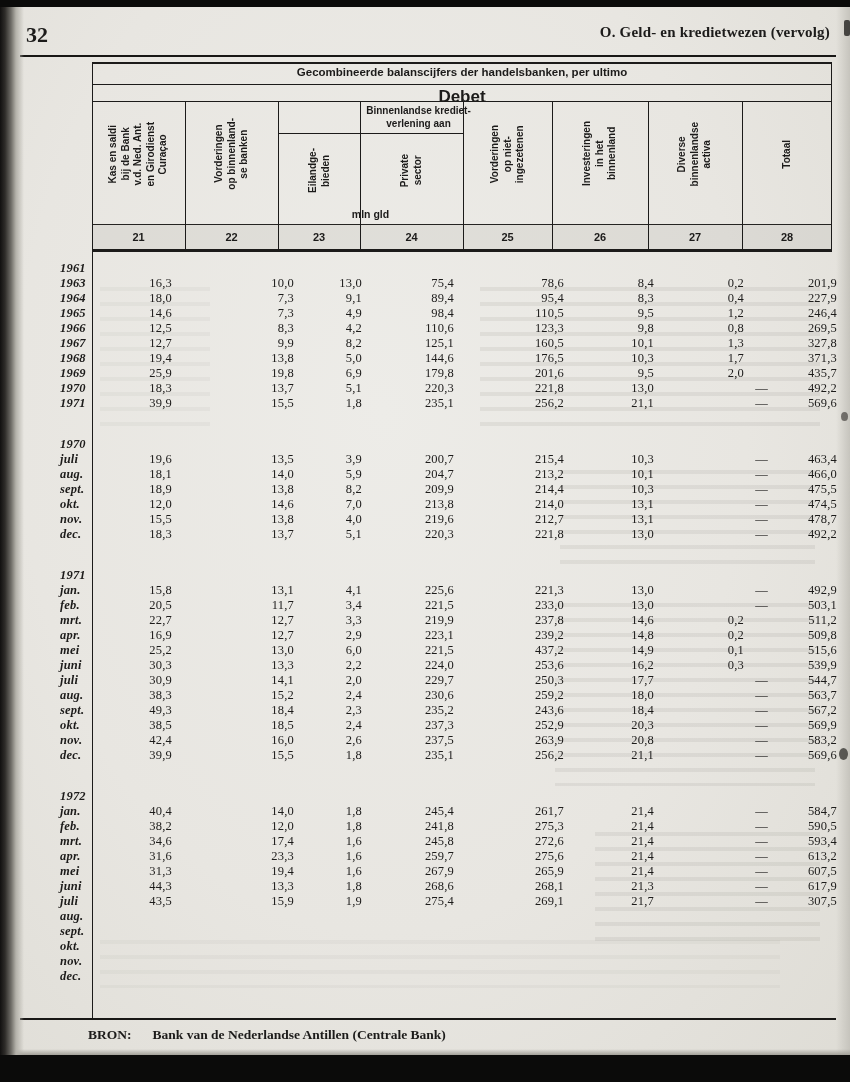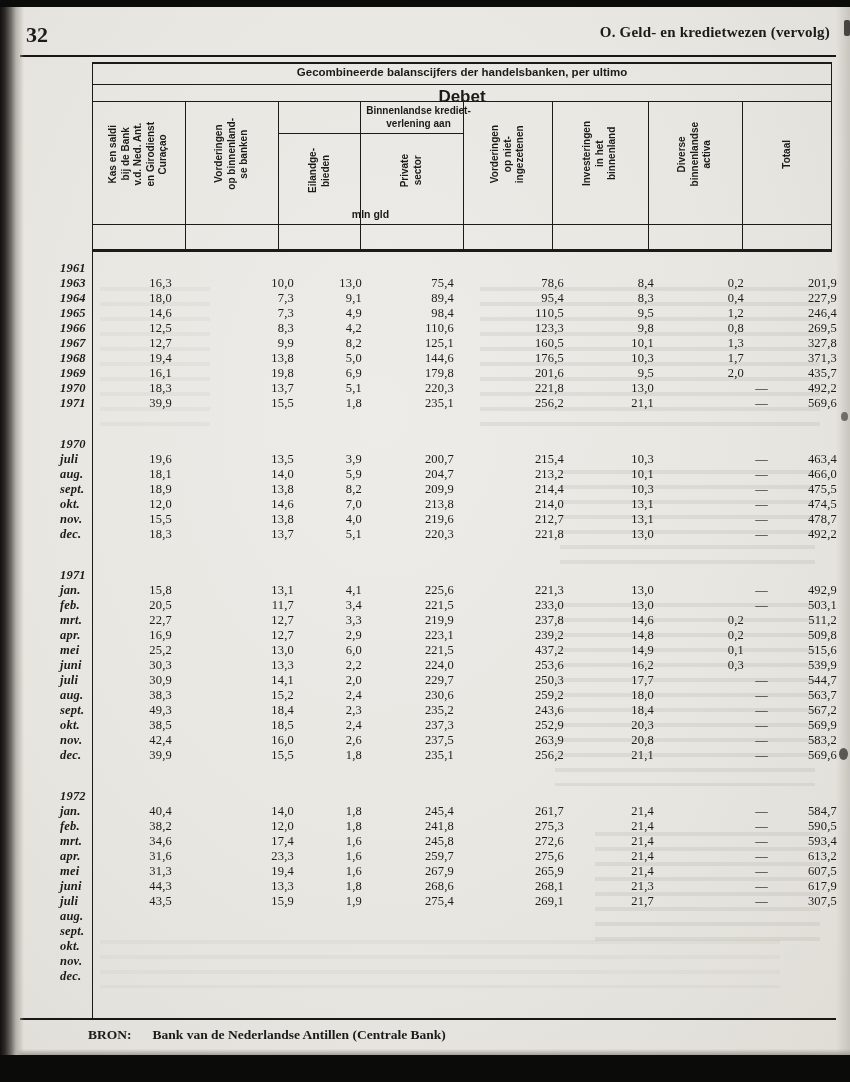--- a/index.html
+++ b/index.html
@@ -165,20 +165,30 @@
 binnenlandse
 activa</div>
       </div>
     <div class="hc hc28">
         <div class="vert">Totaal</div>
       </div>
 
     <div class="unit sans">mln gld</div>
     <div class="t-line l-unit"></div>
 
+    <div class="nums">
+      <div class="n1">21</div>
+      <div class="n2">22</div>
+      <div class="n3">23</div>
+      <div class="n4">24</div>
+      <div class="n5">25</div>
+      <div class="n6">26</div>
+      <div class="n7">27</div>
+      <div class="n8">28</div>
+    </div>
     <div class="t-line l-heavy"></div>
 
     <div class="vline v1"></div>
     <div class="vline v2"></div>
     <div class="vline v3"></div>
     <div class="vline v4"></div>
     <div class="vline v5"></div>
     <div class="vline v6"></div>
     <div class="vline v7"></div>
     <div class="v-right"></div>
@@ -260,21 +270,21 @@
           <div class="cell c2">13,8</div>
           <div class="cell c3">5,0</div>
           <div class="cell c4">144,6</div>
           <div class="cell c5">176,5</div>
           <div class="cell c6">10,3</div>
           <div class="cell c7">1,7</div>
           <div class="cell c8">371,3</div>
         </div>
         <div class="row">
           <div class="cell lab">1969</div>
-          <div class="cell c1">16,1</div>
+          <div class="cell c1">25,9</div>
           <div class="cell c2">19,8</div>
           <div class="cell c3">6,9</div>
           <div class="cell c4">179,8</div>
           <div class="cell c5">201,6</div>
           <div class="cell c6">9,5</div>
           <div class="cell c7">2,0</div>
           <div class="cell c8">435,7</div>
         </div>
         <div class="row">
           <div class="cell lab">1970</div>

